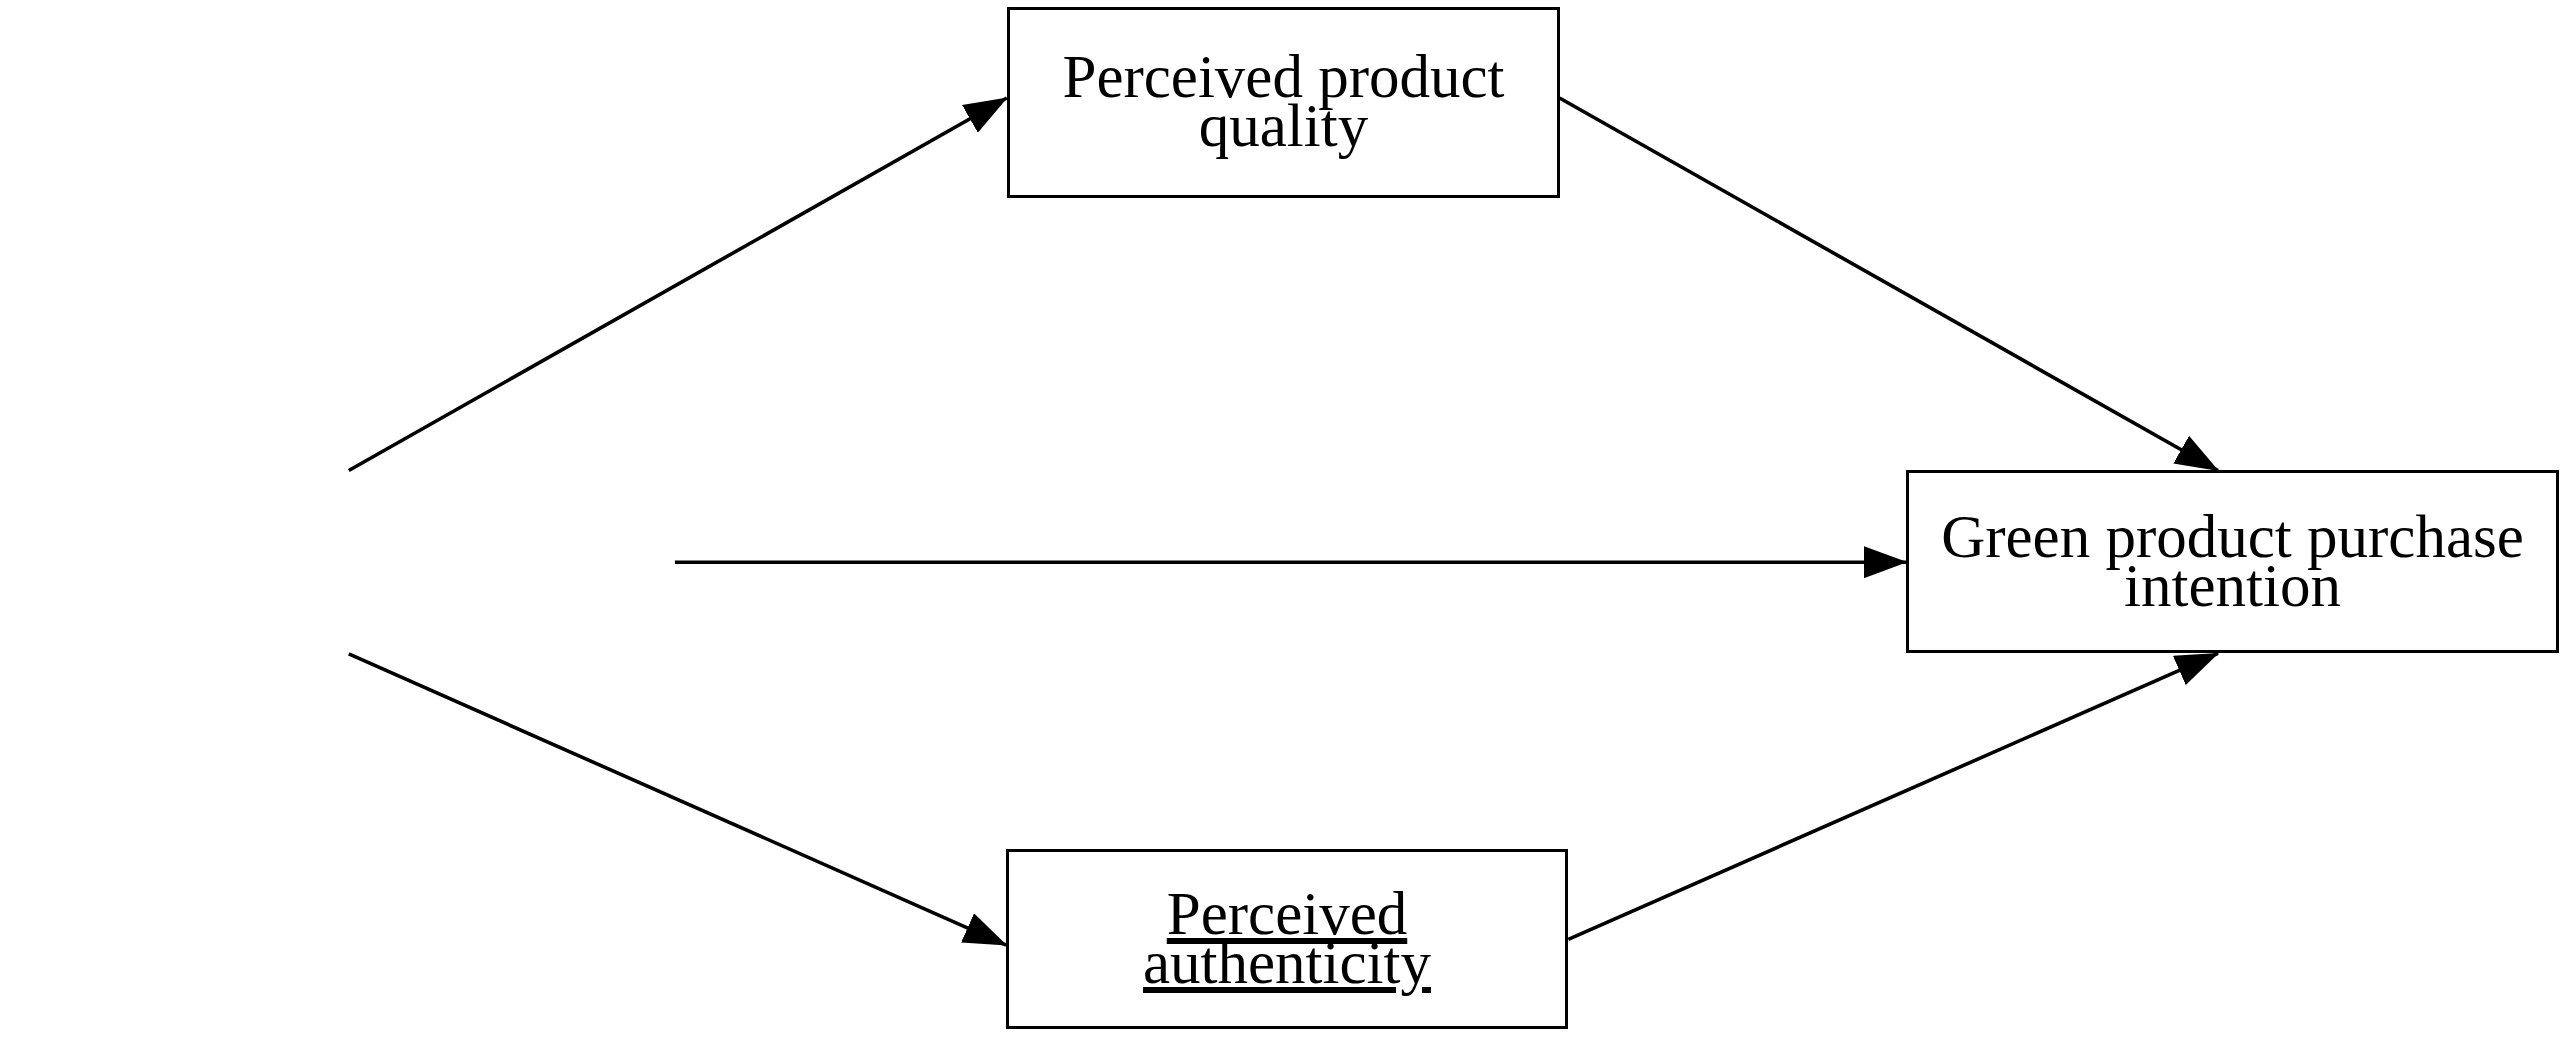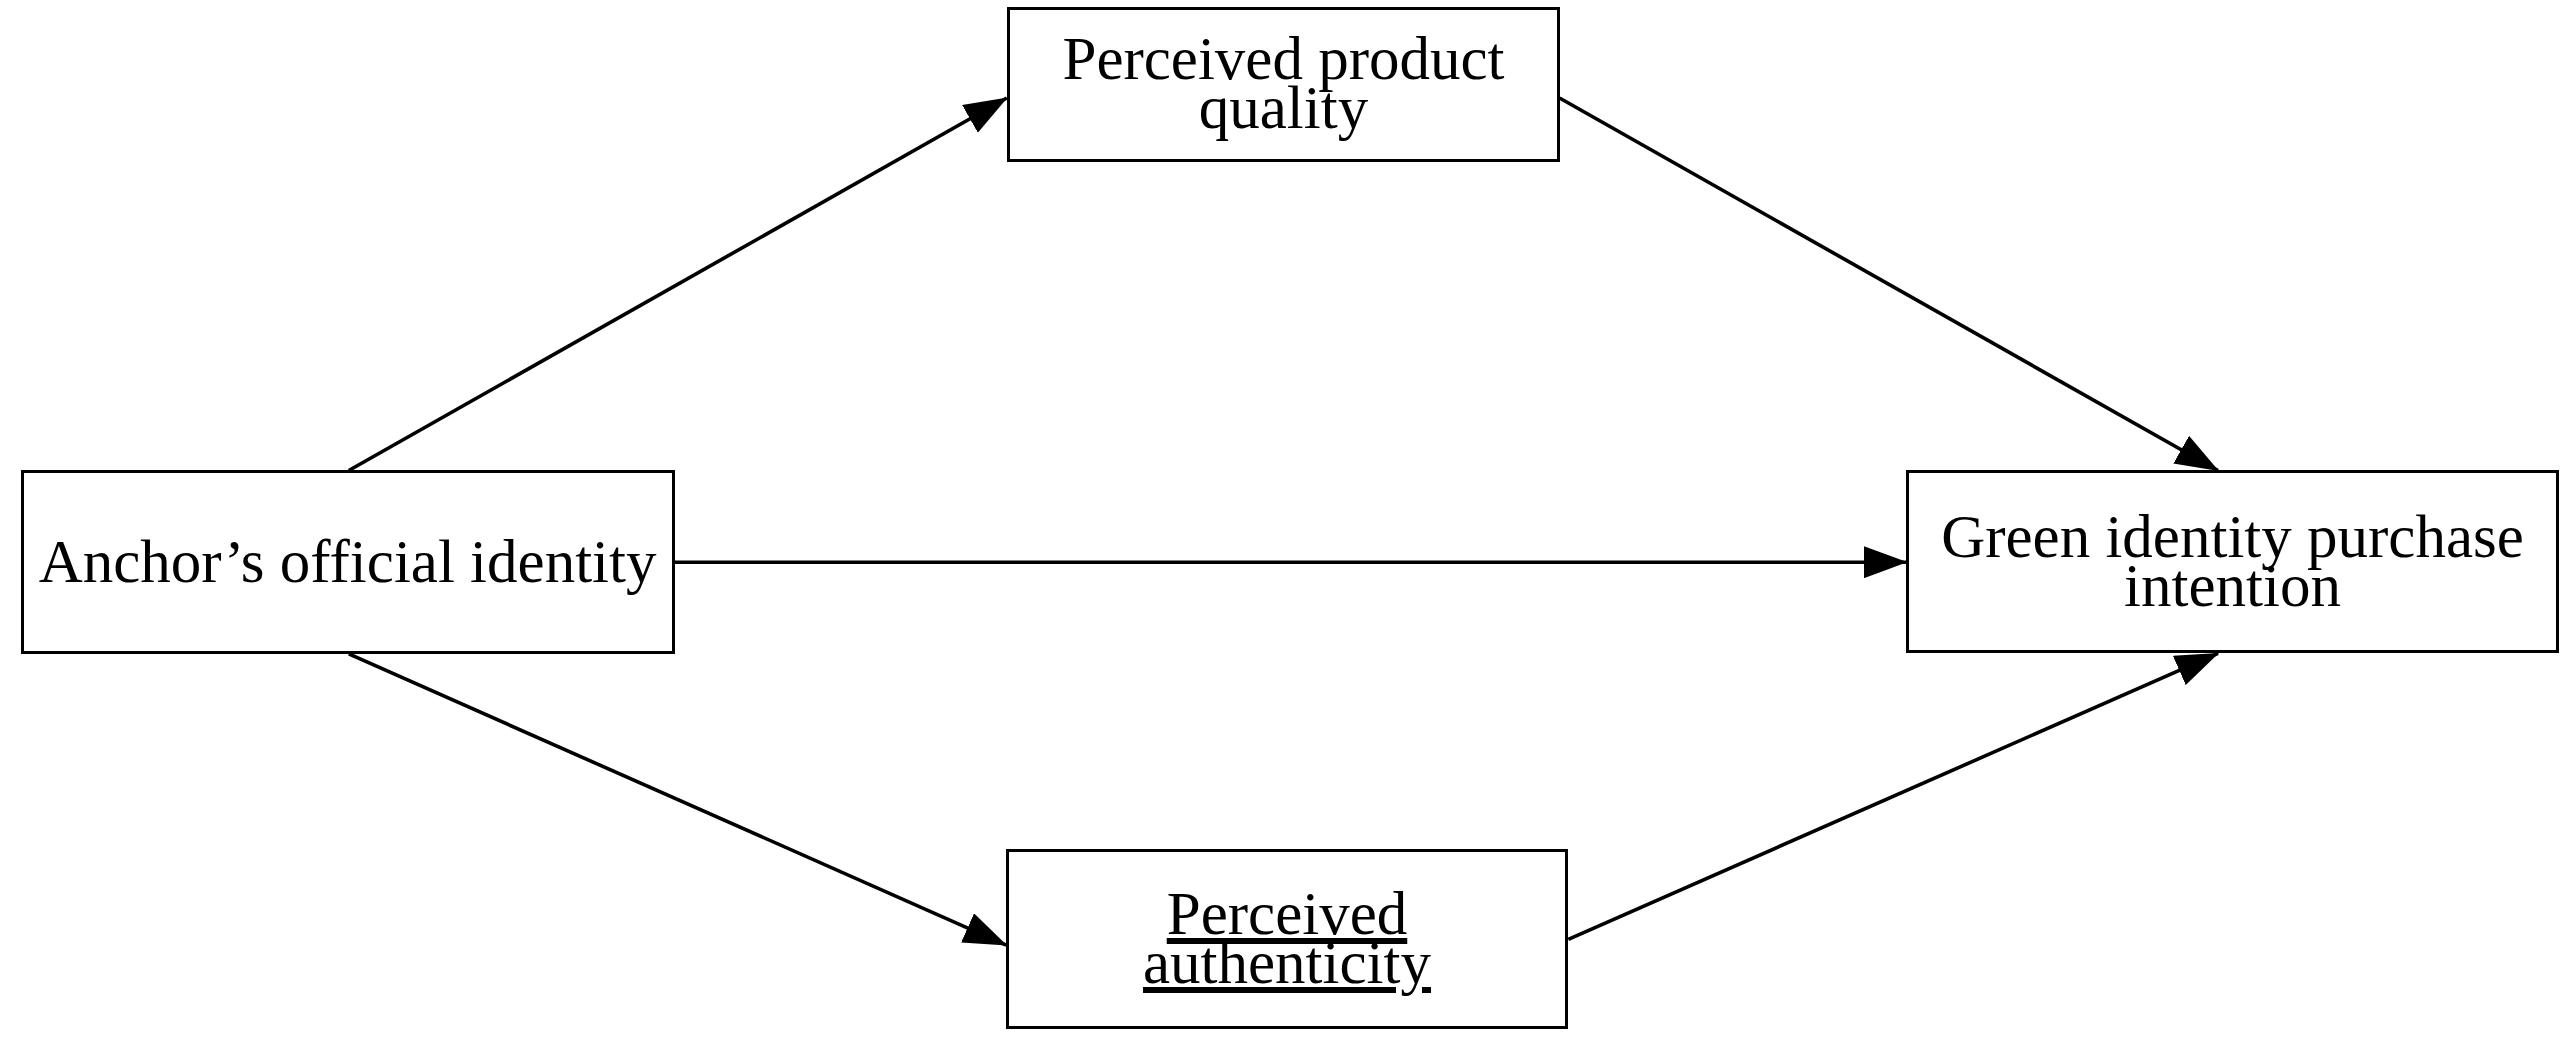--- a/index.html
+++ b/index.html
@@ -35,21 +35,21 @@
     background: #ffffff;
     display: flex;
     align-items: center;
     justify-content: center;
     text-align: center;
     font-size: 61px;
     line-height: 0.8;
     padding: 0 7.2px;
   }
   .node-identity  { left: 20.6px;   top: 470px;  width: 654px; height: 184px; }
-  .node-quality   { left: 1007px; top: 6.7px;   width: 553px; height: 155px; }
+  .node-quality   { left: 1007px; top: 6.7px;   width: 553px; height: 191px; }
   .node-authentic { left: 1006px; top: 849px; width: 562px; height: 180px; text-decoration: underline; }
   .node-intention { left: 1906px; top: 470px;  width: 653px; height: 183px; }
 </style>
 </head>
 <body>
 
 <div class="canvas">
 
   <svg class="edges" viewBox="0 0 6378 2020" xmlns="http://www.w3.org/2000/svg">
     <defs>
@@ -57,30 +57,27 @@
         <path d="M0,0 L84,31 L0,62 Z" fill="#000000"></path>
       </marker>
     </defs>
     <line x1="677" y1="913" x2="1954" y2="190" marker-end="url(#arrowhead)"></line>
     <line x1="1310" y1="1091" x2="3700" y2="1091" marker-end="url(#arrowhead)"></line>
     <line x1="677" y1="1269" x2="1953" y2="1834" marker-end="url(#arrowhead)"></line>
     <line x1="3027" y1="190" x2="4305" y2="913" marker-end="url(#arrowhead)"></line>
     <line x1="3044" y1="1823" x2="4305" y2="1268" marker-end="url(#arrowhead)"></line>
   </svg>
 
-  <div class="node node-identity">
-    <span>Anchor’s official identity</span>
-  </div>
 
   <div class="node node-quality">
     <span>Perceived product quality</span>
   </div>
 
   <div class="node node-authentic">
     <span>Perceived authenticity</span>
   </div>
 
   <div class="node node-intention">
-    <span>Green identity purchase intention</span>
+    <span>Green product purchase intention</span>
   </div>
 
 </div>
 
 
 </body></html>

